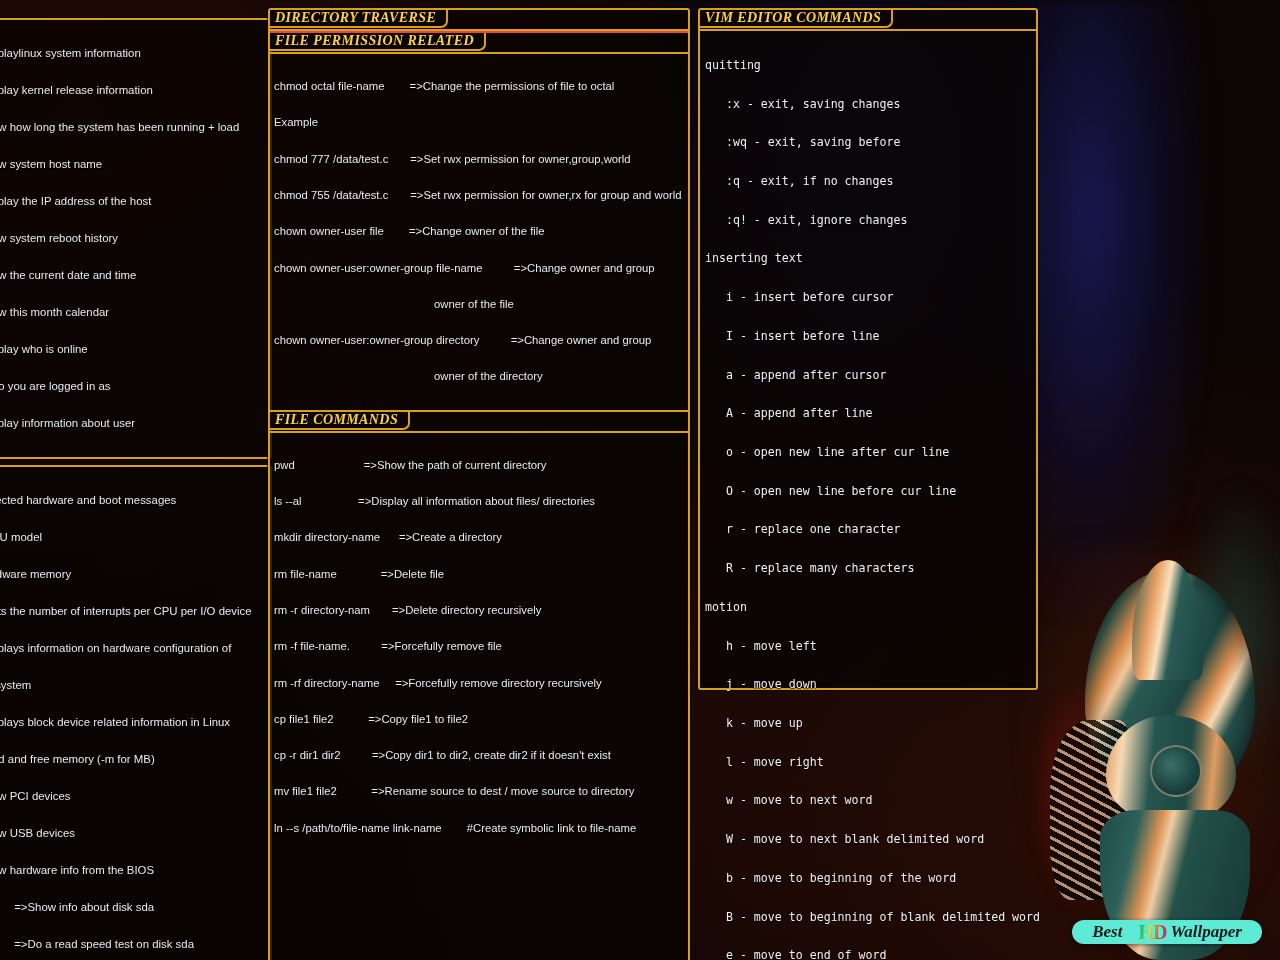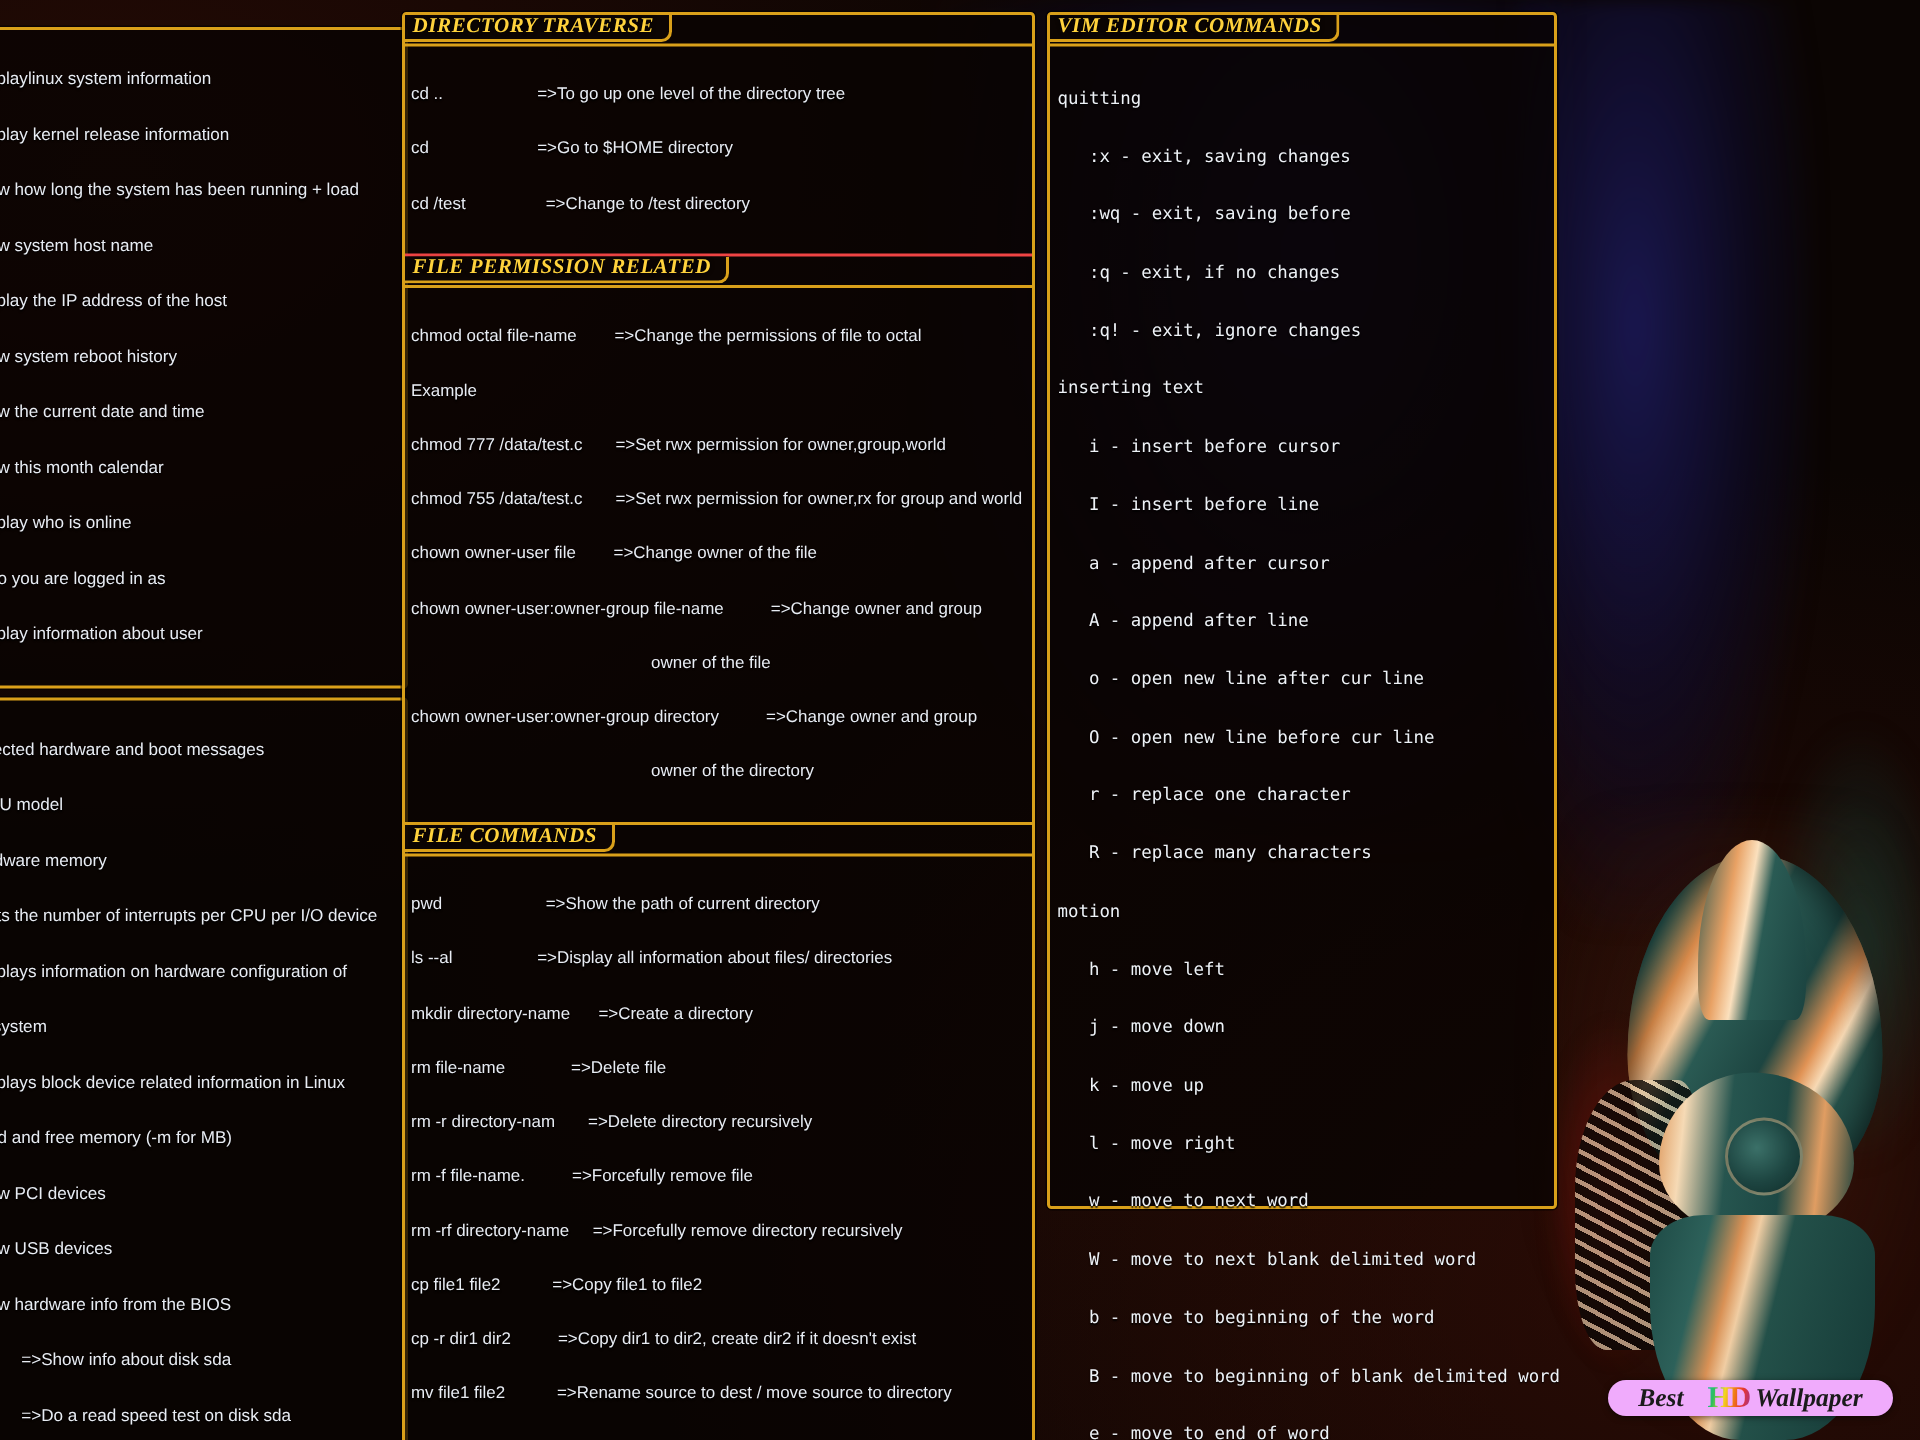--- a/index.html
+++ b/index.html
@@ -127,21 +127,21 @@
 
   
   .col-left .rows { font-size:11.4px; line-height:12.35px; }
   .col-right .rows { font-family:"DejaVu Sans Mono","Liberation Mono",monospace;
     font-size:11.6px; line-height:12.9px; color:#eef2f7; }
 
   
   #watermark {
     position:absolute; z-index:5; left:1072px; top:920px;
     width:190px; height:24px; border-radius:16px;
-    background:#f0abfc; box-shadow:0 1px 4px rgba(0,0,0,0.5);
+    background:#5eead4; box-shadow:0 1px 4px rgba(0,0,0,0.5);
     display:flex; align-items:center; justify-content:center; gap:2px;
     font-family:"Liberation Serif", serif;
   }
   #watermark .wm-best, #watermark .wm-wall {
     font-style:italic; font-weight:bold; color:#1b1b1b; font-size:17px;
   }
   #watermark .wm-hd {
     font-weight:bold; font-size:20px; letter-spacing:-1px; padding:0 2px;
     background:linear-gradient(100deg,#13b5c9 0%, #2fbf5c 22%, #f3d620 42%, #f07d16 60%, #e8362f 76%, #8e2fae 100%);
     -webkit-background-clip:text; background-clip:text; color:transparent;margin-left:12px;
@@ -211,27 +211,20 @@
     </div>
 
   </div>
 
   <div class="col col-mid">
     <div class="panel">
 
       <div class="head-wrap">
         <span class="sec-head">DIRECTORY TRAVERSE</span>
       </div>
-      <div class="panel-body">
-        <div class="rows">
-          <span class="ln">cd ..                    =&gt;To go up one level of the directory tree</span>
-          <span class="ln">cd                       =&gt;Go to $HOME directory</span>
-          <span class="ln">cd /test                 =&gt;Change to /test directory</span>
-        </div>
-      </div>
 
       <div class="head-wrap" style="border-top:2px solid #ef4444;">
         <span class="sec-head">FILE PERMISSION RELATED</span>
       </div>
       <div class="panel-body">
         <div class="rows">
           <span class="ln">chmod octal file-name        =&gt;Change the permissions of file to octal</span>
           <span class="ln">Example</span>
           <span class="ln">chmod 777 /data/test.c       =&gt;Set rwx permission for owner,group,world</span>
           <span class="ln">chmod 755 /data/test.c       =&gt;Set rwx permission for owner,rx for group and world</span>
@@ -270,21 +263,21 @@
           
           
           
         </div>
       </div>
 
     </div>
   </div>
 
   <div class="col col-right">
-    <div class="panel" style="height:798px;">
+    <div class="panel" style="height:682px;">
       <div class="head-wrap">
         <span class="sec-head">VIM EDITOR COMMANDS</span>
       </div>
       <div class="panel-body" style="padding-left:5px;">
         <div class="rows">
           <span class="ln">quitting</span>
           <span class="ln">   :x - exit, saving changes</span>
           <span class="ln">   :wq - exit, saving before</span>
           <span class="ln">   :q - exit, if no changes</span>
           <span class="ln">   :q! - exit, ignore changes</span>

